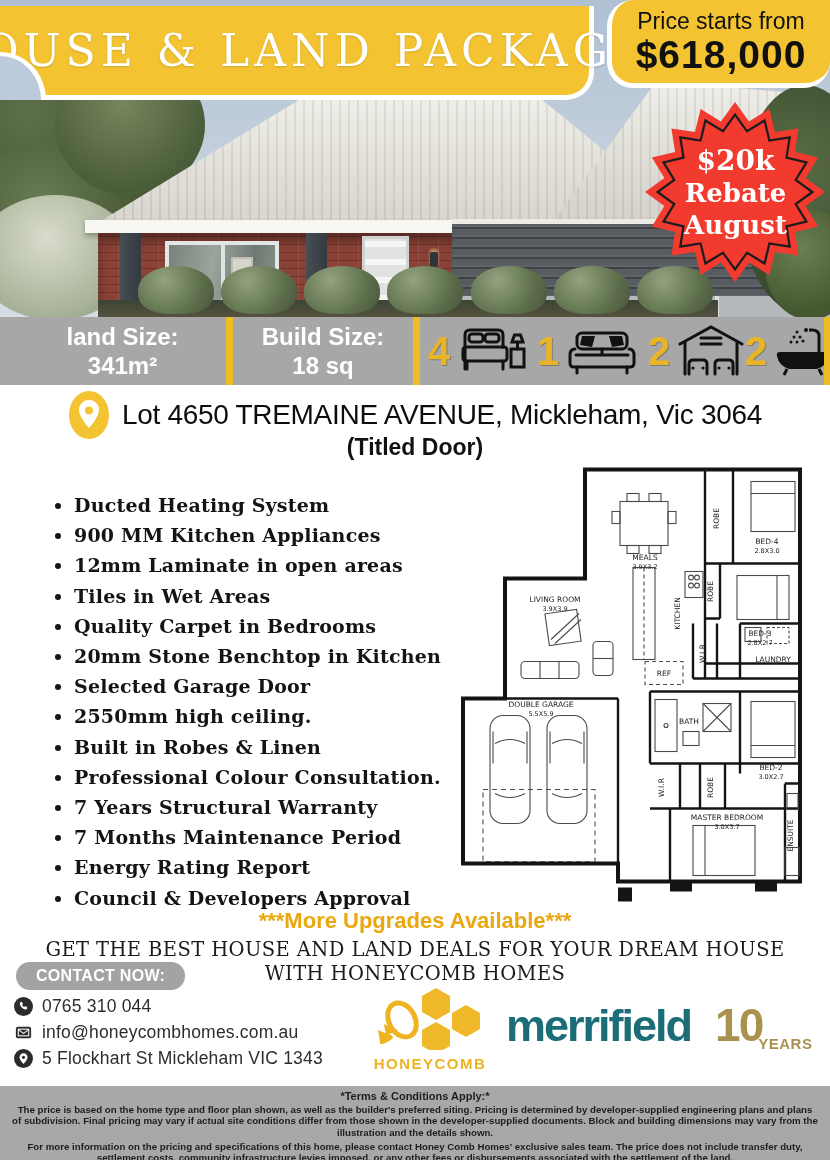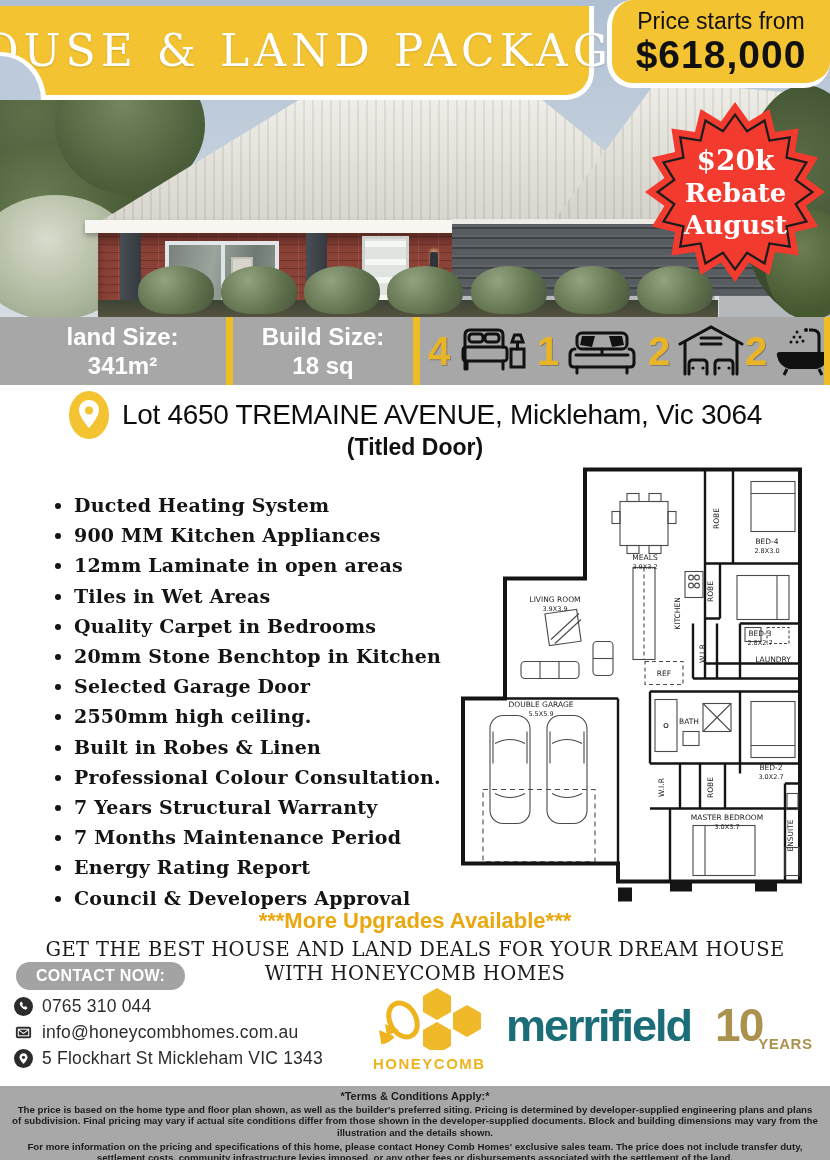--- a/index.html
+++ b/index.html
@@ -66,21 +66,21 @@
 
   
   .upgrades{left:0;top:908px;width:830px;text-align:center;font-size:22px;font-weight:800;color:#eaa70e;}
   .tagline{left:35px;top:938px;width:760px;text-align:center;font-family:"DejaVu Serif",serif;font-size:19.5px;color:#1b1b1b;line-height:24px;letter-spacing:.4px;}
   .pill{left:16px;top:962px;height:28px;background:#a3a3a3;border-radius:14px;display:inline-flex;align-items:center;padding:0 20px;color:#fff;font-weight:800;font-size:16px;letter-spacing:.3px;}
   .contacts{left:14px;top:996px;display:flex;flex-direction:column;gap:5px;}
   .crow{display:flex;align-items:center;gap:9px;font-size:17.5px;color:#2d2d2d;letter-spacing:.2px;}
   .crow svg{flex:0 0 auto;display:block;}
 
   
-  .hclogo{left:373px;top:986px;width:130px;text-align:left;}
+  .hclogo{left:365px;top:986px;width:130px;text-align:center;}
   .hc-name{color:#eeb31f;font-weight:700;font-size:15px;letter-spacing:1.5px;margin-top:1px;}
   .hc-sub{color:#eeb31f;font-weight:700;font-size:11px;letter-spacing:5px;margin-top:19px;}
   .merrifield{left:506px;top:998px;display:flex;align-items:flex-end;}
   .m-name{color:#1b6e78;font-weight:800;font-size:45px;letter-spacing:-2px;}
   .m-num{color:#ab914e;font-weight:700;font-size:46px;letter-spacing:-2px;margin-left:24px;}
   .m-years{color:#ab914e;font-weight:700;font-size:15px;letter-spacing:.5px;margin-left:-4px;}
 
   
   .footer{left:0;top:1086px;width:830px;height:74px;background:#a8a8a8;color:#1d1d1d;text-align:center;padding:4px 12px;}
   .f-head{font-size:11px;font-weight:800;margin-bottom:2px;}

